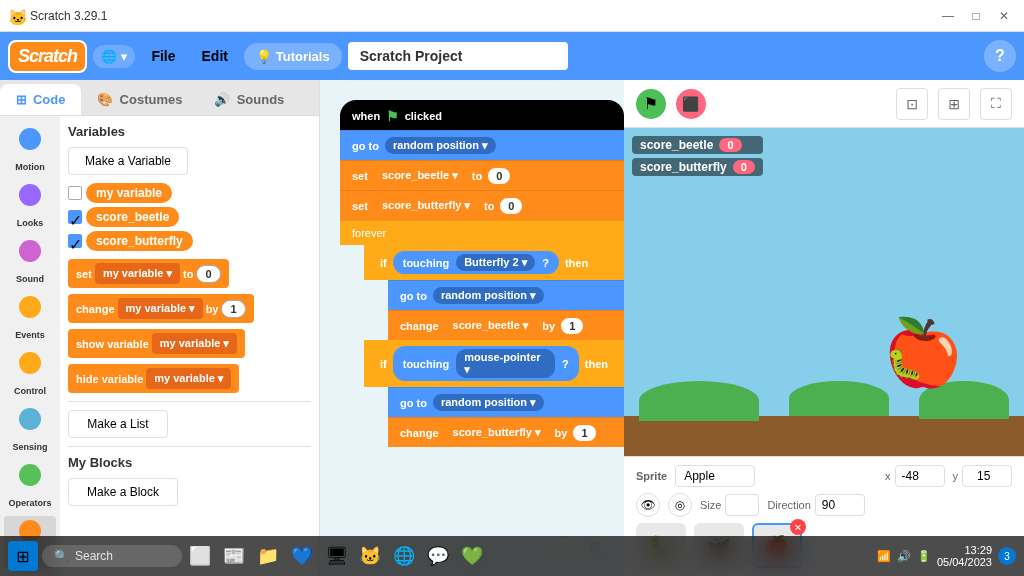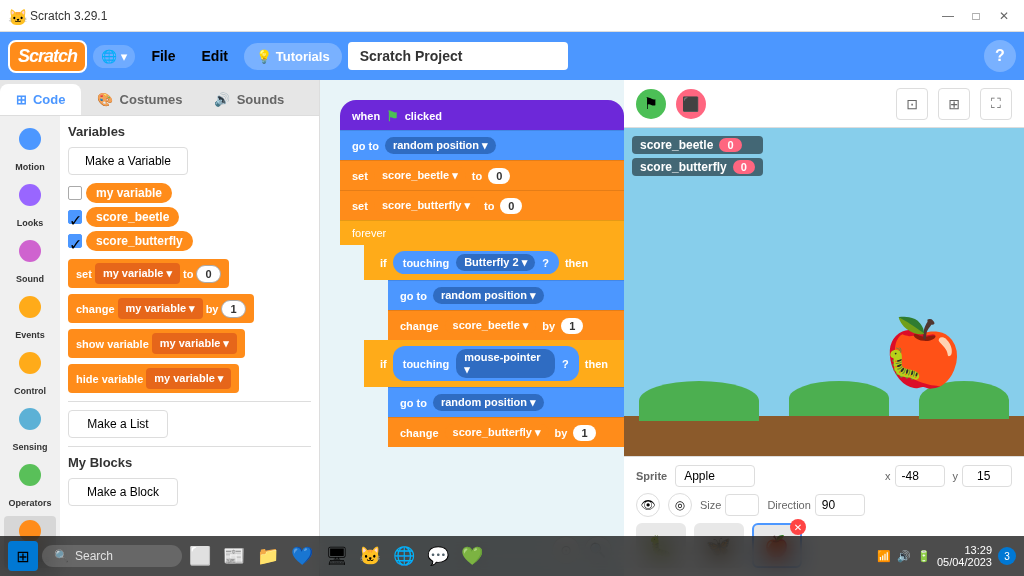--- a/index.html
+++ b/index.html
@@ -559,21 +559,21 @@
       display: flex; align-items: center; justify-content: center;
     }
 
     
     .code-block-container {
       position: absolute;
       top: 20px;
       left: 20px;
     }
     .sb-hat {
-      background: #6d28d9;
+      background: #000000;
       border-radius: 16px 16px 0 0;
       padding: 8px 12px 6px;
       font-size: 11px;
       font-weight: 700;
       color: white;
       display: flex;
       align-items: center;
       gap: 6px;
       min-width: 200px;
     }

